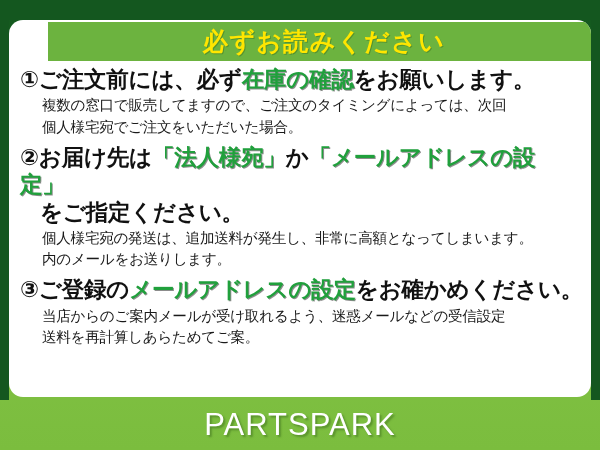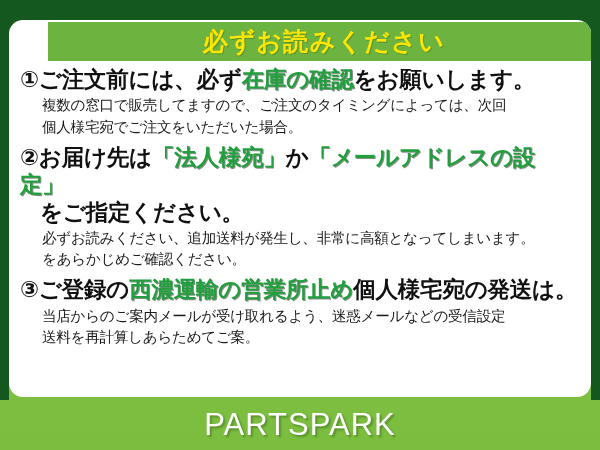--- a/index.html
+++ b/index.html
@@ -76,26 +76,26 @@
         <div class="item">
           <div class="item-head"><span>①</span><span>ご注文前には、必ず</span><span class="hl">在庫の確認</span><span>をお願いします。</span></div>
           <div class="item-body">
             <div>複数の窓口で販売してますので、ご注文のタイミングによっては、次回</div>
             <div>個人様宅宛でご注文をいただいた場合。</div>
           </div>
         </div>
         <div class="item">
           <div class="item-head wrap"><span>②</span><span>お届け先は</span><span class="hl">「法人様宛」</span><span>か</span><span class="hl">「メールアドレスの設定」</span><span class="ln2">をご指定ください。</span></div>
           <div class="item-body">
-            <div>必ずお読みください、追加送料が発生し、非常に高額となってしまいます。</div>
-            <div>をあらかじめご確認ください。</div>
+            <div>個人様宅宛の発送は、追加送料が発生し、非常に高額となってしまいます。</div>
+            <div>内のメールをお送りします。</div>
           </div>
         </div>
         <div class="item">
-          <div class="item-head"><span>③</span><span>ご登録の</span><span class="hl">西濃運輸の営業所止め</span><span>個人様宅宛の発送は。</span></div>
+          <div class="item-head"><span>③</span><span>ご登録の</span><span class="hl">メールアドレスの設定</span><span>をお確かめください。</span></div>
           <div class="item-body">
             <div>当店からのご案内メールが受け取れるよう、迷惑メールなどの受信設定</div>
             <div>送料を再計算しあらためてご案。</div>
           </div>
         </div>
       </div>
 
   </div>
 
   <div class="footer">

